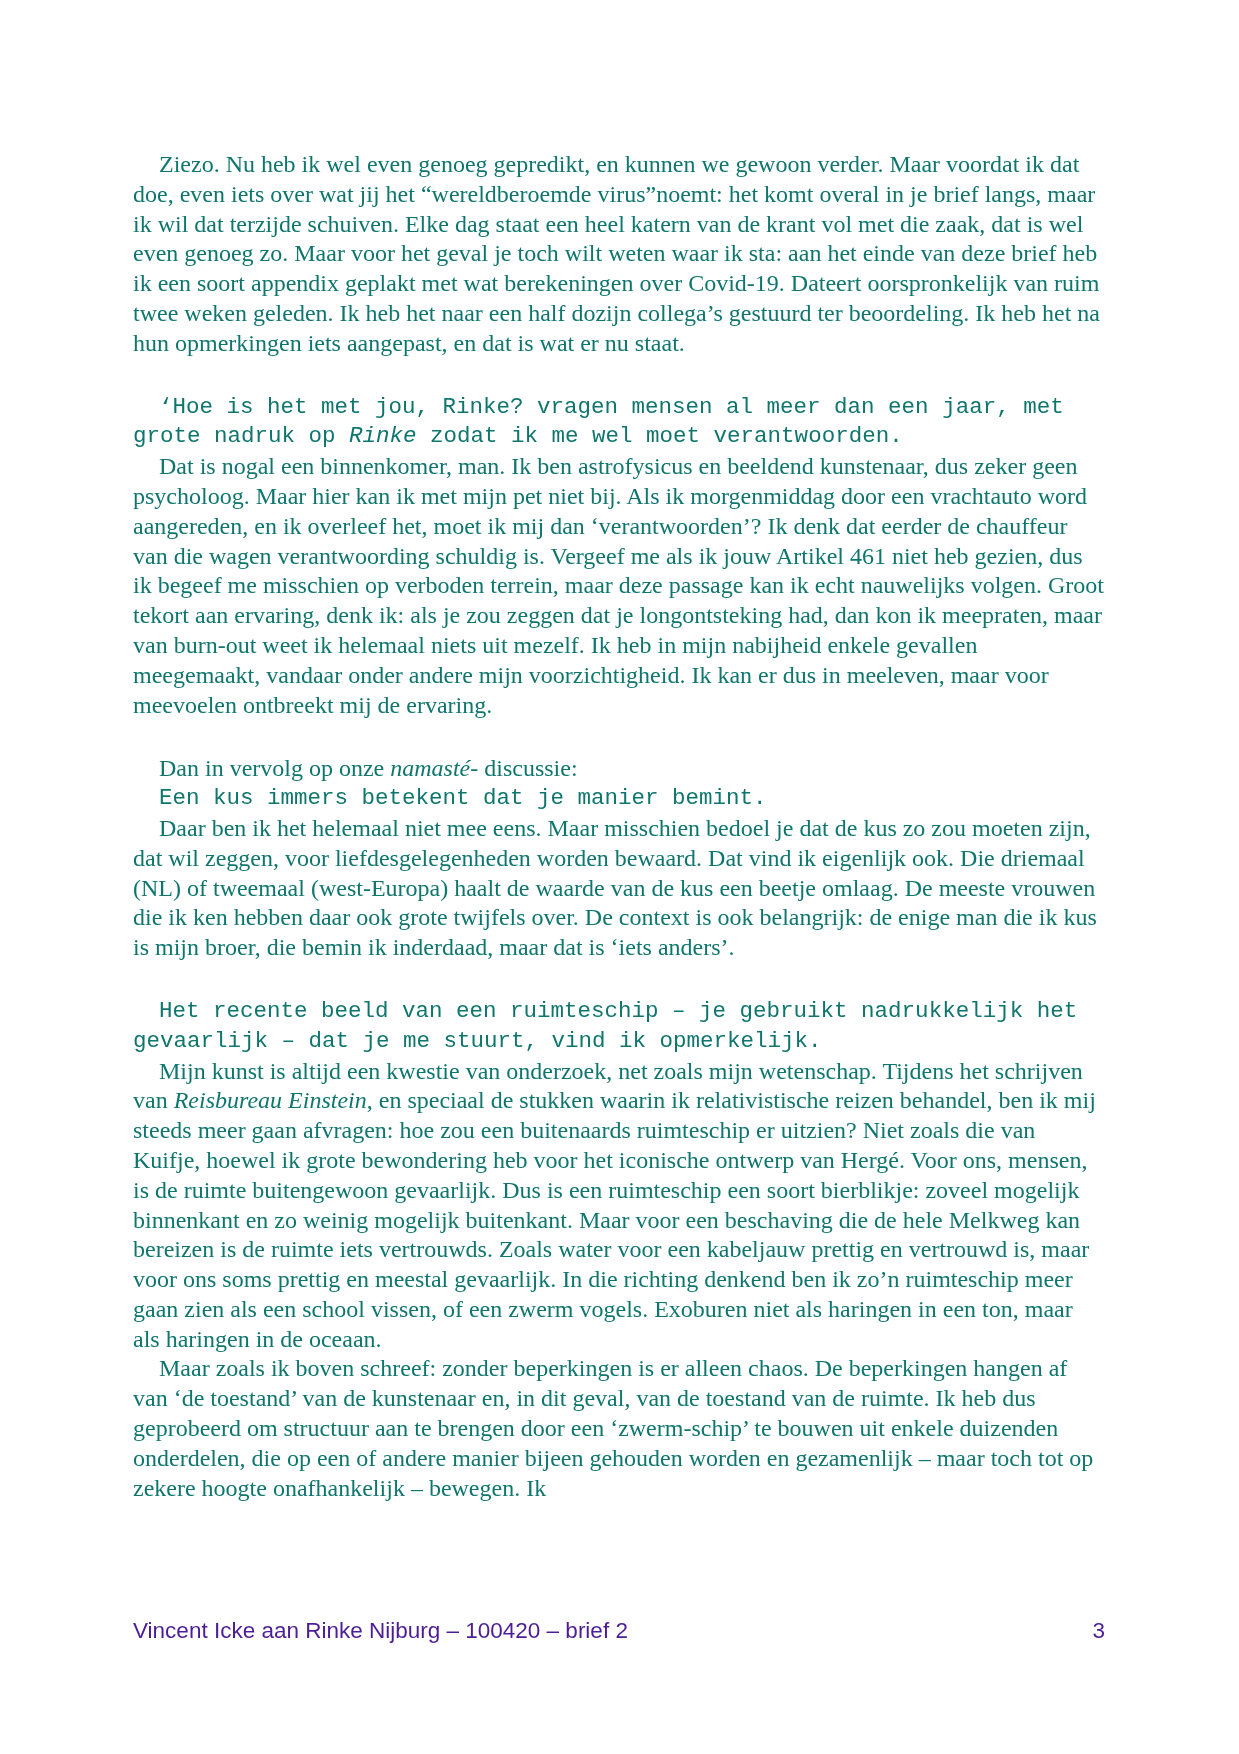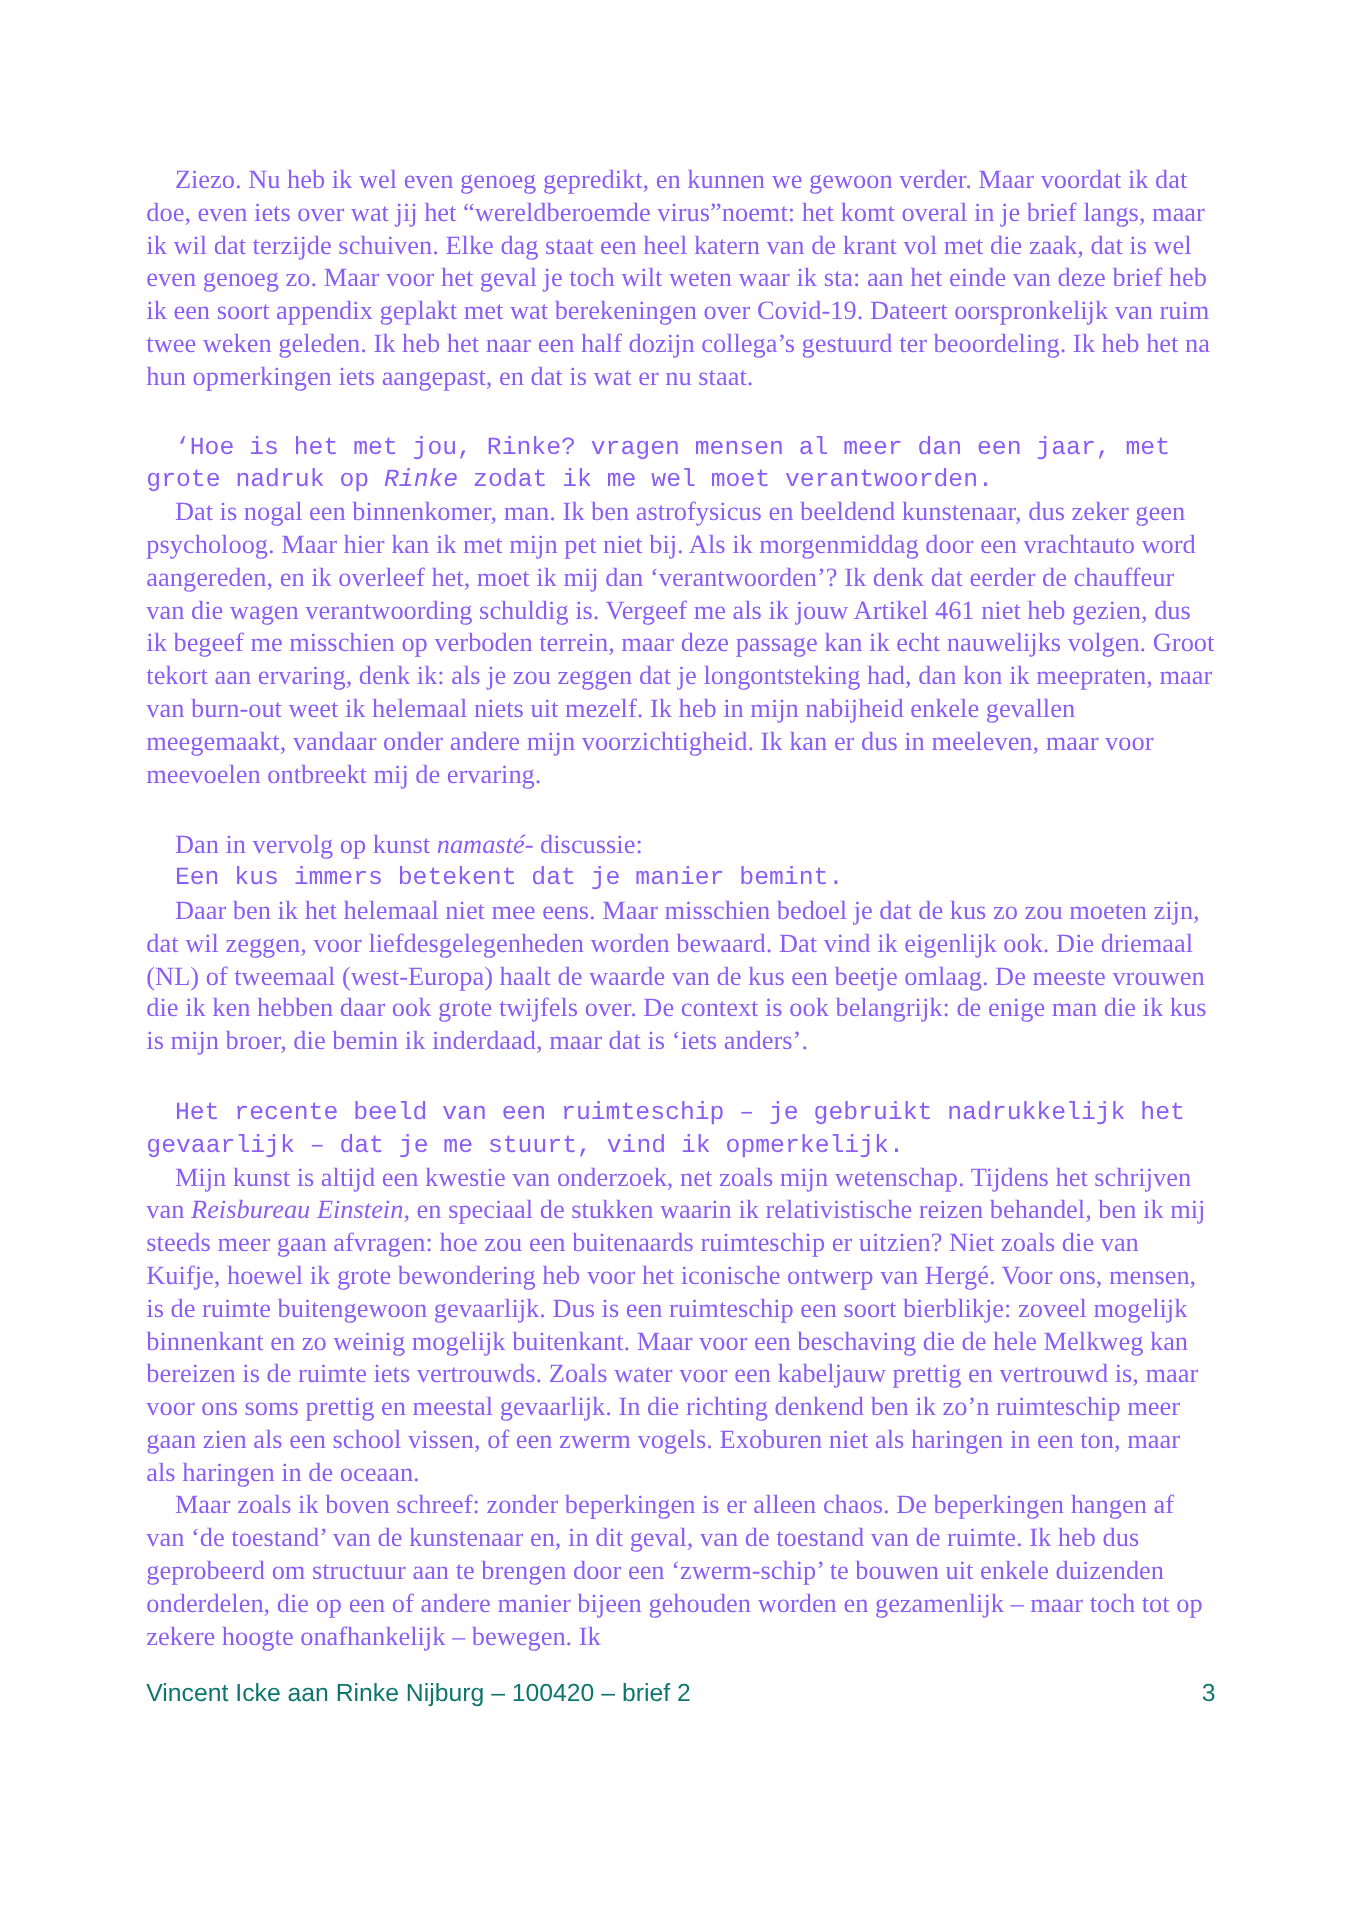--- a/index.html
+++ b/index.html
@@ -20,57 +20,57 @@
     top: 150px;
     width: 972px;
     color: #000000;
   }
   p.para {
     margin: 0;
     padding: 0;
     text-indent: 26px;
     font-size: 24px;
     line-height: 29.8px;
-    color: #8b5cf6;
+    color: #0f766e;
   }
   p.serif {
     font-family: "Liberation Serif", "DejaVu Serif", serif;
   }
   p.sans {
     font-family: Liberation Mono, monospace;
     font-size: 22.5px;
   }
   p.space-before {
     margin-top: 34px;
   }
   .italic {
     font-style: italic;
   }
   .footer {
     position: absolute;
     left: 133px;
-    top: 1526px;
+    top: 1618px;
     width: 972px;
     display: flex;
     justify-content: space-between;
     align-items: baseline;
     font-family: "Liberation Sans", "DejaVu Sans", sans-serif;
     font-size: 22.5px;
-    color: #0f766e;
+    color: #4c1d95;
   }
 </style>
 </head>
 <body>
 
 <div class="page">
   <div class="letter-body">
       <p class="para serif"><span>Ziezo. Nu heb ik wel even genoeg gepredikt, en kunnen we gewoon verder. Maar voordat ik dat doe, even iets over wat jij het “wereldberoemde virus”noemt: het komt overal in je brief langs, maar ik wil dat terzijde schuiven. Elke dag staat een heel katern van de krant vol met die zaak, dat is wel even genoeg zo. Maar voor het geval je toch wilt weten waar ik sta: aan het einde van deze brief heb ik een soort appendix geplakt met wat berekeningen over Covid-19. Dateert oorspronkelijk van ruim twee weken geleden. Ik heb het naar een half dozijn collega’s gestuurd ter beoordeling. Ik heb het na hun opmerkingen iets aangepast, en dat is wat er nu staat.</span></p>
       <p class="para sans space-before"><span>‘Hoe is het met jou, Rinke? vragen mensen al meer dan een jaar, met grote nadruk op </span><span class="italic">Rinke</span><span> zodat ik me wel moet verantwoorden.</span></p>
       <p class="para serif"><span>Dat is nogal een binnenkomer, man. Ik ben astrofysicus en beeldend kunstenaar, dus zeker geen psycholoog. Maar hier kan ik met mijn pet niet bij. Als ik morgenmiddag door een vrachtauto word aangereden, en ik overleef het, moet ik mij dan ‘verantwoorden’? Ik denk dat eerder de chauffeur van die wagen verantwoording schuldig is. Vergeef me als ik jouw Artikel 461 niet heb gezien, dus ik begeef me misschien op verboden terrein, maar deze passage kan ik echt nauwelijks volgen. Groot tekort aan ervaring, denk ik: als je zou zeggen dat je longontsteking had, dan kon ik meepraten, maar van burn-out weet ik helemaal niets uit mezelf. Ik heb in mijn nabijheid enkele gevallen meegemaakt, vandaar onder andere mijn voorzichtigheid. Ik kan er dus in meeleven, maar voor meevoelen ontbreekt mij de ervaring.</span></p>
-      <p class="para serif space-before"><span>Dan in vervolg op kunst </span><span class="italic">namasté</span><span>- discussie:</span></p>
+      <p class="para serif space-before"><span>Dan in vervolg op onze </span><span class="italic">namasté</span><span>- discussie:</span></p>
       <p class="para sans"><span>Een kus immers betekent dat je manier bemint.</span></p>
       <p class="para serif"><span>Daar ben ik het helemaal niet mee eens. Maar misschien bedoel je dat de kus zo zou moeten zijn, dat wil zeggen, voor liefdesgelegenheden worden bewaard. Dat vind ik eigenlijk ook. Die driemaal (NL) of tweemaal (west-Europa) haalt de waarde van de kus een beetje omlaag. De meeste vrouwen die ik ken hebben daar ook grote twijfels over. De context is ook belangrijk: de enige man die ik kus is mijn broer, die bemin ik inderdaad, maar dat is ‘iets anders’.</span></p>
       <p class="para sans space-before"><span>Het recente beeld van een ruimteschip – je gebruikt nadrukkelijk het gevaarlijk – dat je me stuurt, vind ik opmerkelijk.</span></p>
       <p class="para serif"><span>Mijn kunst is altijd een kwestie van onderzoek, net zoals mijn wetenschap. Tijdens het schrijven van </span><span class="italic">Reisbureau Einstein</span><span>, en speciaal de stukken waarin ik relativistische reizen behandel, ben ik mij steeds meer gaan afvragen: hoe zou een buitenaards ruimteschip er uitzien? Niet zoals die van Kuifje, hoewel ik grote bewondering heb voor het iconische ontwerp van Hergé. Voor ons, mensen, is de ruimte buitengewoon gevaarlijk. Dus is een ruimteschip een soort bierblikje: zoveel mogelijk binnenkant en zo weinig mogelijk buitenkant. Maar voor een beschaving die de hele Melkweg kan bereizen is de ruimte iets vertrouwds. Zoals water voor een kabeljauw prettig en vertrouwd is, maar voor ons soms prettig en meestal gevaarlijk. In die richting denkend ben ik zo’n ruimteschip meer gaan zien als een school vissen, of een zwerm vogels. Exoburen niet als haringen in een ton, maar als haringen in de oceaan.</span></p>
       <p class="para serif"><span>Maar zoals ik boven schreef: zonder beperkingen is er alleen chaos. De beperkingen hangen af van ‘de toestand’ van de kunstenaar en, in dit geval, van de toestand van de ruimte. Ik heb dus geprobeerd om structuur aan te brengen door een ‘zwerm-schip’ te bouwen uit enkele duizenden onderdelen, die op een of andere manier bijeen gehouden worden en gezamenlijk – maar toch tot op zekere hoogte onafhankelijk – bewegen. Ik</span></p>
     </div>
   <div class="footer">
     <span>Vincent Icke aan Rinke Nijburg – 100420 – brief 2</span>
     <span>3</span>
   </div>

